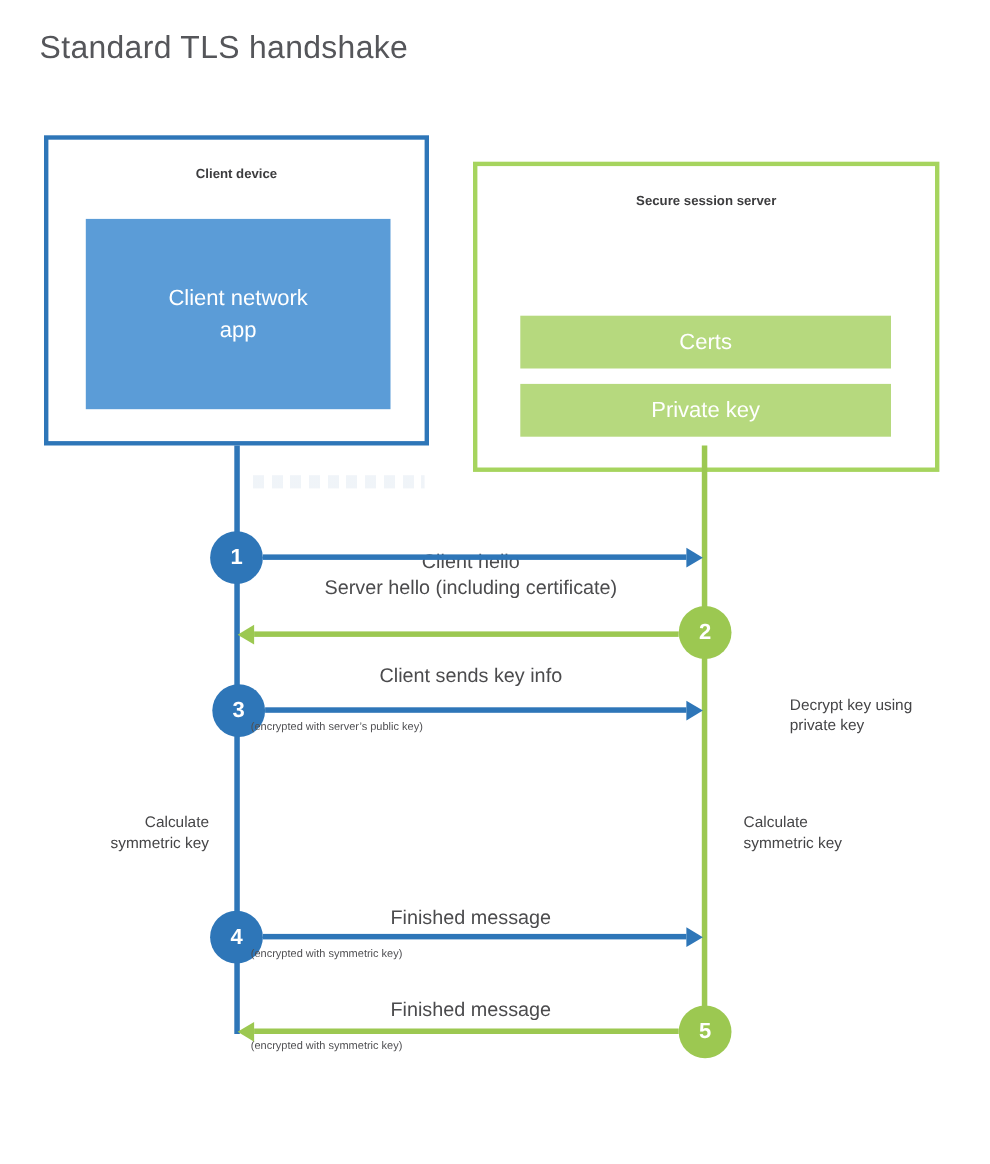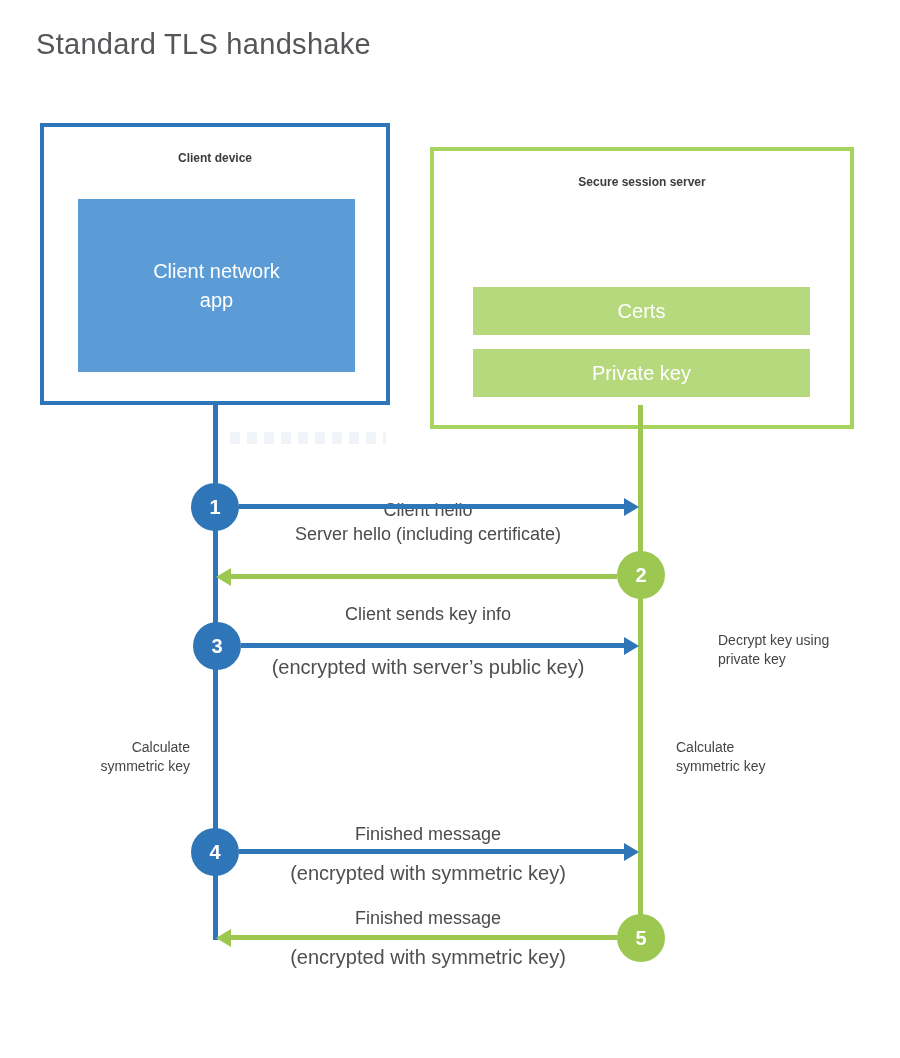--- a/index.html
+++ b/index.html
@@ -74,22 +74,22 @@
   .a3-line { left:241px; top:643px; width:383px; } .a3-head { left:624px; top:637px; }
   .a4-line { left:239px; top:849px; width:385px; } .a4-head { left:624px; top:843px; }
   .a5-line { left:231px; top:935px; width:386px; } .a5-head { left:216px; top:929px; }
 
   
   .msg-label {
     position:absolute; left:228px; width:400px; text-align:center;
     font-size:18px; color:#4b4b4d;
   }
   .msg-sub {
-    position:absolute; left:228px; width:400px; text-align:center;
-    font-size:20px; color:#4f4f52;
+    position:absolute; left:228px; width:400px; text-align:left;
+    font-size:10px; color:#4f4f52;
   }
   .l1 { top:500px; } .l2 { top:524px; }
   .l3 { top:604px; } .s3 { top:656px; }
   .l4 { top:824px; } .s4 { top:862px; }
   .l5 { top:908px; } .s5 { top:946px; }
 
   
   .note {
     position:absolute; font-size:14px; line-height:19px; color:#454547;
     white-space:pre-line;

